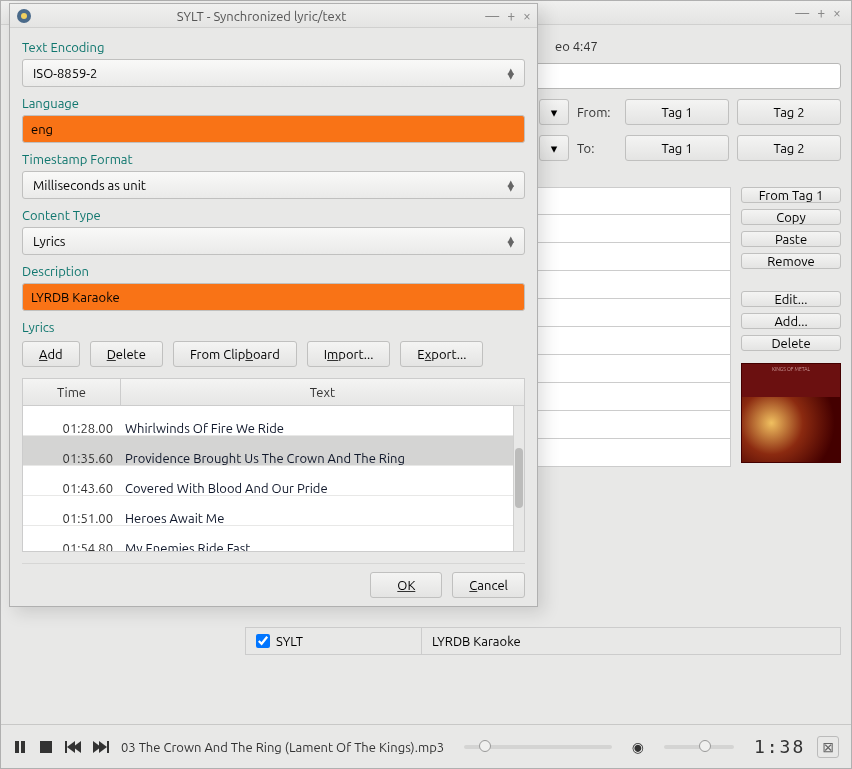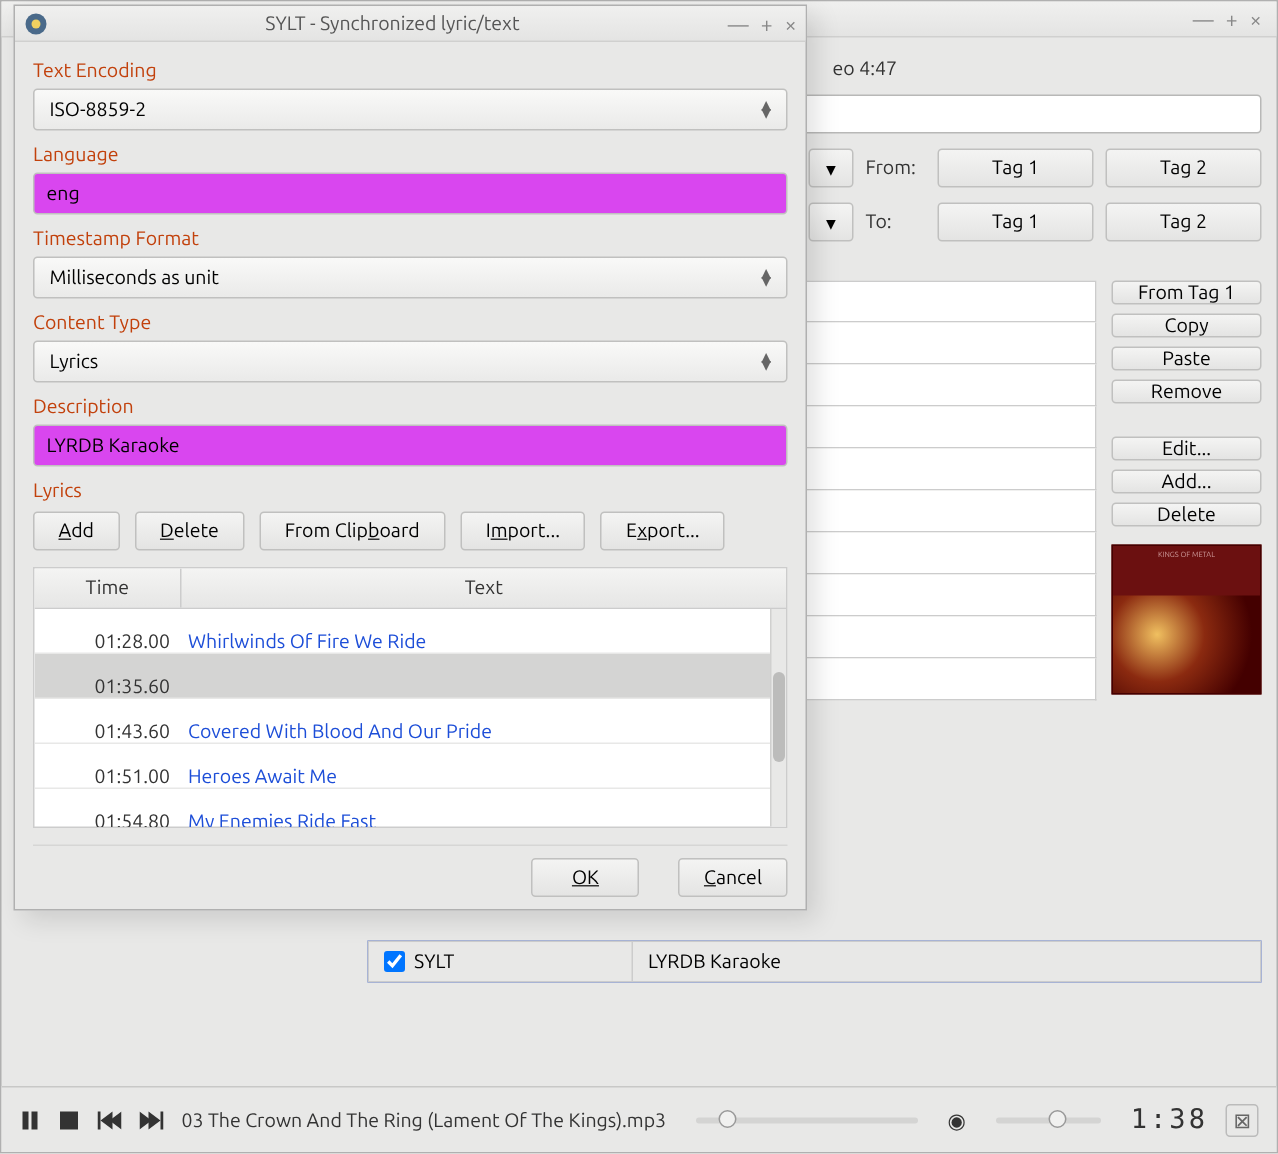--- a/index.html
+++ b/index.html
@@ -47,40 +47,40 @@
 .pb-btn svg { display: block; }
 .track-title { color: #333; flex-shrink: 0; }
 .slider { flex: 1; height: 4px; background: #d4d4d3; border-radius: 2px; position: relative; margin: 0 8px; }
 .slider .thumb { position: absolute; width: 12px; height: 12px; background: #f0f0ef; border: 1px solid #999; border-radius: 50%; top: -5px; }
 .time-display { font-family: monospace; font-size: 18px; letter-spacing: 2px; color: #333; }
 .close-pb { font-size: 14px; cursor: pointer; padding: 2px 4px; border: 1px solid #bbb; border-radius: 3px; color:#666;}
 
 
 .dialog { left: 9px; top: 3px; width: 529px; height: 604px; z-index: 10; box-shadow: 6px 6px 16px rgba(0,0,0,0.12); }
 .dlg-content { padding: 8px 12px; display: flex; flex-direction: column; gap: 5px; height: calc(100% - 24px); }
-.dlg-label { color: #c2410c; margin-top: 4px; }
+.dlg-label { color: #0f766e; margin-top: 4px; }
 .dlg-combo { width: 100%; height: 28px; border: 1px solid #c0c0bf; border-radius: 3px; background: linear-gradient(to bottom,#f9f9f8,#eaeae9); padding: 0 10px; display: flex; align-items: center; justify-content: space-between; }
 .dlg-combo .arrows { font-size: 9px; line-height: 5px; color: #666; display: flex; flex-direction: column; }
-.dlg-input { width: 100%; height: 28px; border: 1px solid #c0c0bf; border-radius: 3px; background: #d946ef; padding: 0 8px; }
+.dlg-input { width: 100%; height: 28px; border: 1px solid #c0c0bf; border-radius: 3px; background: #f97316; padding: 0 8px; }
 .btn-row { display: flex; gap: 10px; margin: 2px 0 6px 0; }
 .dlg-btn { padding: 5px 16px; border: 1px solid #c0c0bf; border-radius: 3px; background: linear-gradient(to bottom,#f4f4f3,#e4e4e3); cursor: pointer; }
 .dlg-btn span { text-decoration: underline; text-decoration-color: #333; }
 .lyrics-table { border: 1px solid #ccc; background: #fff; flex: 1; overflow: hidden; position: relative; display: flex; flex-direction: column; }
 .lt-head { display: flex; background: linear-gradient(to bottom,#f4f4f3,#e6e6e5); border-bottom: 1px solid #ccc; position: relative; }
 .lt-head div { padding: 6px 8px; color: #333; text-align: center; }
 .lt-head .c-time { width: 98px; border-right: 1px solid #ccc; }
 .lt-head .c-text { flex: 1; }
 .lt-body { overflow-y: auto; flex: 1; position: relative; }
 .lt-row { display: flex; border-bottom: 1px solid #e8e8e7; height: 30px; align-items: flex-end; }
 .lt-row .c-time { width: 98px; text-align: right; padding-right: 8px; color: #333; }
-.lt-row .c-text { flex: 1; padding-left: 4px; color: #1d4ed8; }
+.lt-row .c-text { flex: 1; padding-left: 4px; color: #0f172a; }
 .lt-row.selected { background: #d4d4d3; }
 .scroll-ind { position: absolute; right: 0; top: 0; bottom: 0; width: 11px; background: #e8e8e7; border-left: 1px solid #d0d0cf; }
 .scroll-ind .thumb { position: absolute; left: 1px; right: 1px; top: 42px; height: 60px; background: #bcbcbb; border-radius: 4px; }
-.dlg-footer { display: flex; justify-content: flex-end; gap: 26px; padding-top: 8px; border-top: 1px solid #d6d6d5; margin-top: 6px; }
+.dlg-footer { display: flex; justify-content: flex-end; gap: 10px; padding-top: 8px; border-top: 1px solid #d6d6d5; margin-top: 6px; }
 .dlg-footer .dlg-btn { min-width: 72px; text-align: center; }
 .ul { text-decoration: underline; }
 </style>
 </head>
 <body>
 
 <div class="window main-window">
   <div class="titlebar main-titlebar">
     <div class="controls">
       <span>—</span>
@@ -260,20 +260,21 @@
         <div class="c-time">Time</div>
         <div class="c-text">Text</div>
       </div>
       <div class="lt-body" id="lt-body">
         <div class="lt-row">
             <div class="c-time">01:28.00</div>
             <div class="c-text">Whirlwinds Of Fire We Ride</div>
           </div>
           <div class="lt-row selected">
             <div class="c-time">01:35.60</div>
+            <div class="c-text">Providence Brought Us The Crown And The Ring</div>
           </div>
           <div class="lt-row">
             <div class="c-time">01:43.60</div>
             <div class="c-text">Covered With Blood And Our Pride</div>
           </div>
           <div class="lt-row">
             <div class="c-time">01:51.00</div>
             <div class="c-text">Heroes Await Me</div>
           </div>
           <div class="lt-row">

